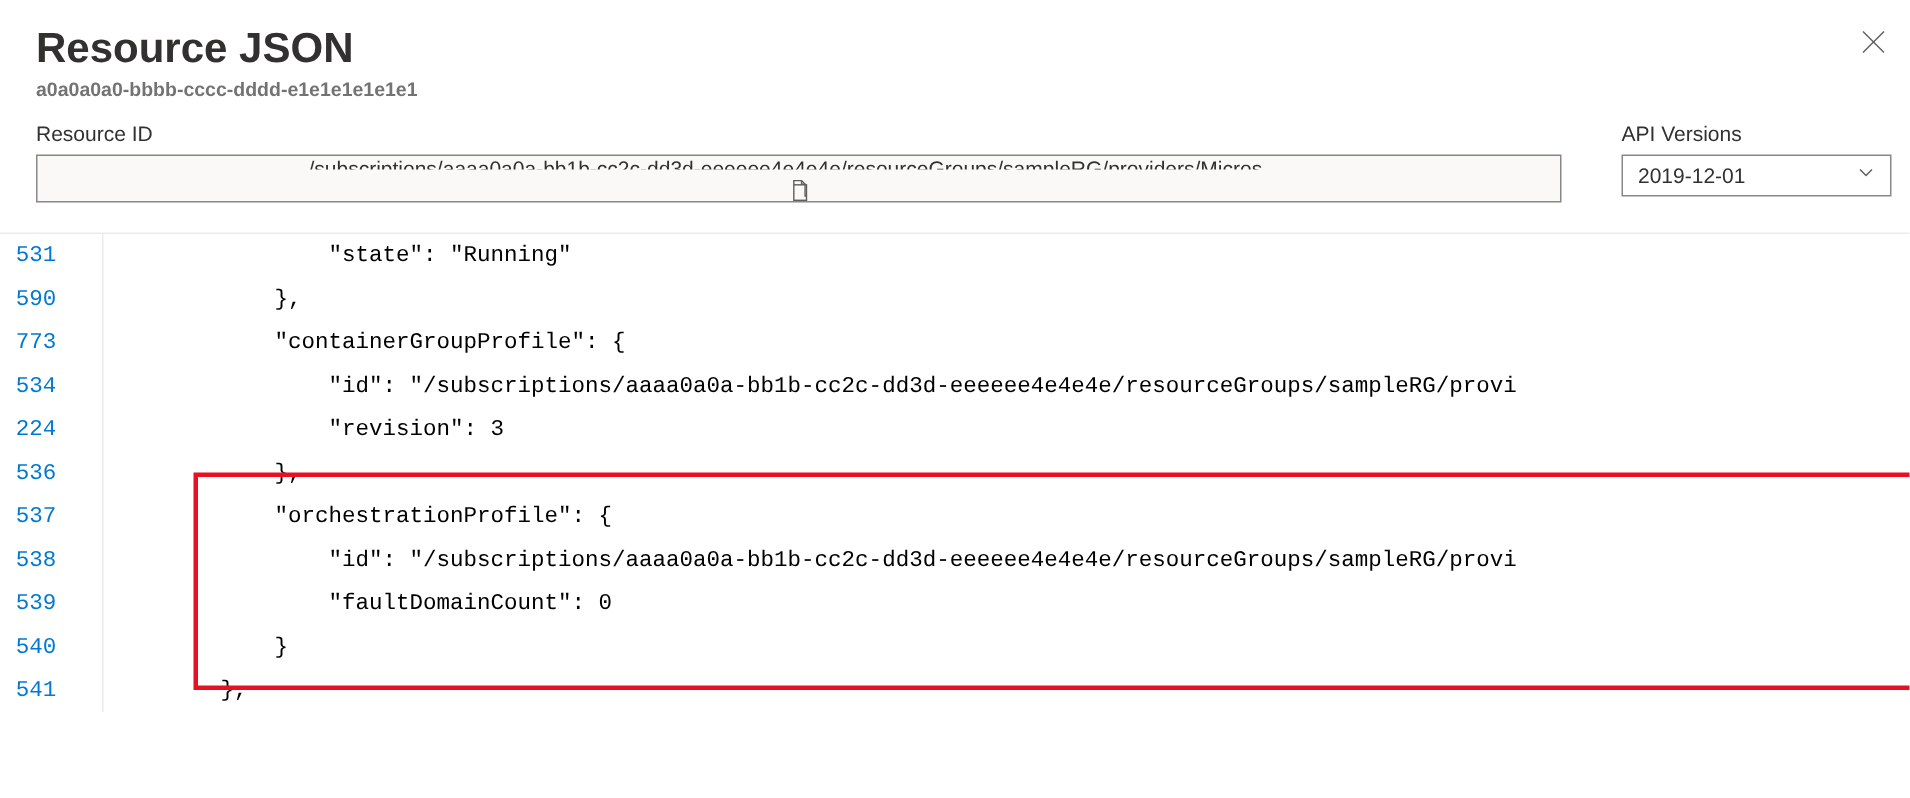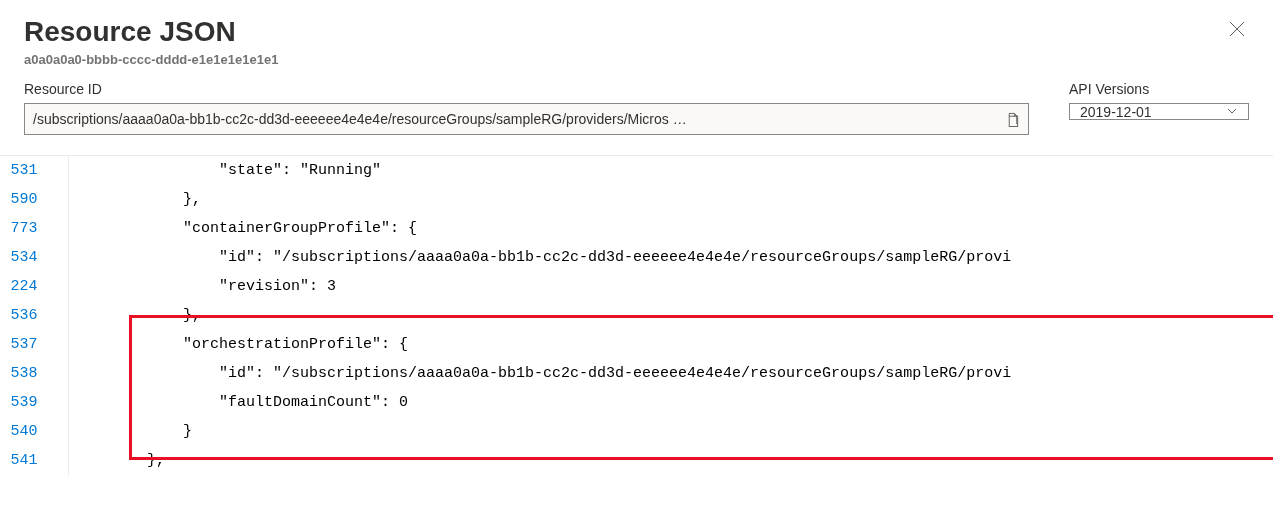--- a/index.html
+++ b/index.html
@@ -7,21 +7,21 @@
       padding: 0;
       box-sizing: border-box;
     }
     body {
       font-family: 'Segoe UI', -apple-system, sans-serif;
       background: #ffffff;
       color: #323130;
       width: 1273px;
     }
     .container {
-      padding: 16px 24px 0 24px;
+      padding: 16px 12px 0 24px;
     }
     .header {
       display: flex;
       justify-content: space-between;
       align-items: flex-start;
       margin-bottom: 4px;
     }
     .title {
       font-size: 28px;
       font-weight: 600;
@@ -58,20 +58,21 @@
       display: block;
     }
     .input-wrapper {
       display: flex;
       align-items: center;
       border: 1px solid #8a8886;
       background: #faf9f8;
       height: 32px;
       padding: 0 8px;
       gap: 6px;
+      flex-direction: column;
     }
     .input-text {
       flex: 1;
       font-size: 14px;
       color: #323130;
       white-space: nowrap;
       overflow: hidden;
       text-overflow: ellipsis;
       background: transparent;
       border: none;
@@ -82,21 +83,21 @@
       color: #605e5c;
       display: flex;
       align-items: center;
     }
     .select-wrapper {
       display: flex;
       align-items: center;
       justify-content: space-between;
       border: 1px solid #8a8886;
       background: #ffffff;
-      height: 17px;
+      height: 28px;
       padding: 0 10px;
       cursor: pointer;
     }
     .select-text {
       font-size: 14px;
       color: #323130;
     }
     .chevron {
       color: #605e5c;
     }

